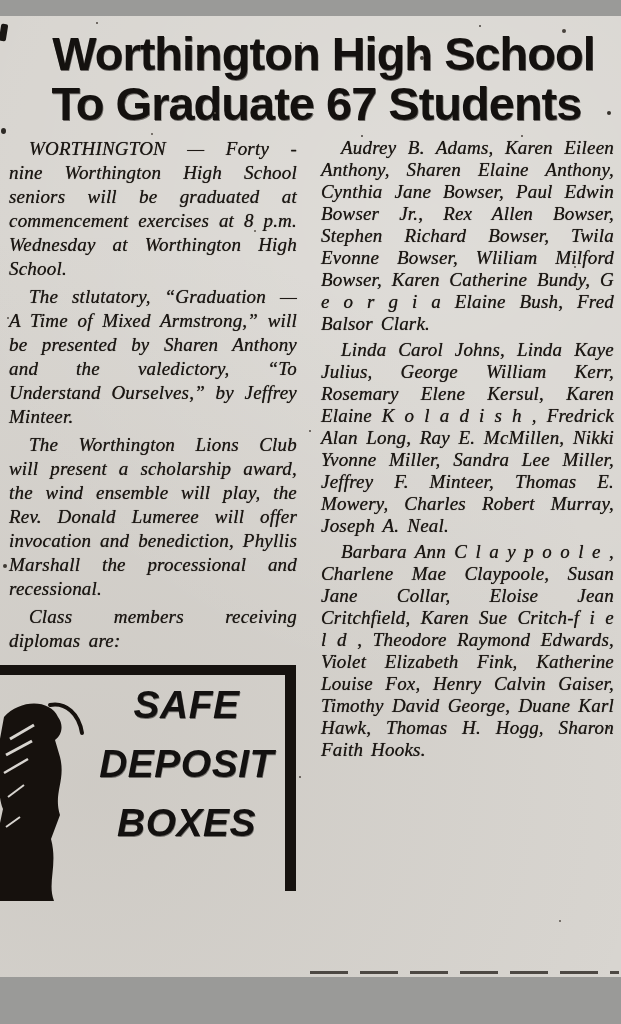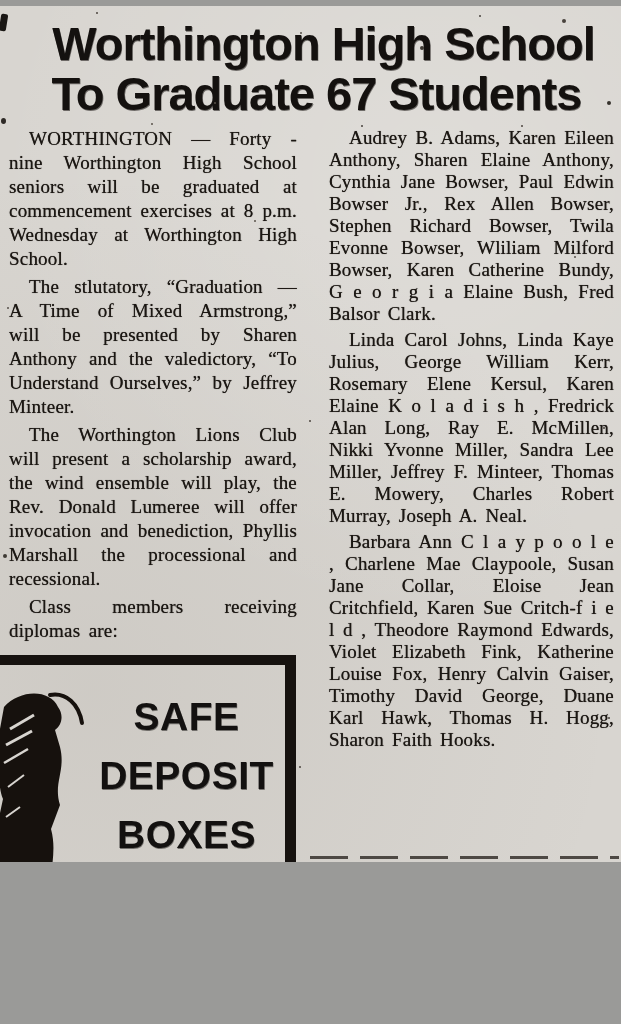--- a/index.html
+++ b/index.html
@@ -1,19 +1,19 @@
 <!DOCTYPE html>
 <html><head>
 <meta charset="utf-8">
 <style>
   html,body{margin:0;padding:0;background:#9a9a98;}
   .page{
     position:relative;
-    width:621px;height:856px;
-    margin:6px auto;
+    width:621px;height:961px;
+    margin:16px auto;
     overflow:hidden;
     background:
       radial-gradient(circle at 70% 20%, rgba(255,255,255,.18), rgba(255,255,255,0) 55%),
       radial-gradient(circle at 15% 80%, rgba(120,112,100,.10), rgba(120,112,100,0) 60%),
       #d8d5d0;
     color:#1b1713;
   }
   
   .headline{
     margin:0;padding:13px 10px 0 36px;
@@ -22,22 +22,23 @@
     font-size:47px;line-height:50px;
     letter-spacing:-1px;
     text-align:center;
     color:#14110f;
     text-shadow:.6px .6px 0 rgba(20,17,14,.55);
   }
   .hl-line{display:block;white-space:nowrap;}
   .hl-line2{transform:translateX(-7px);}
   
   .columns{
-    display:flex;gap:32px;
+    display:flex;gap:24px;
     padding:8px 7px 0 9px;
+    font-style:italic;
   }
   .col{
     font-family:"Liberation Serif",serif;
     text-align:justify;
     text-shadow:0 0 .7px rgba(24,19,14,.85);
     hyphens:none;
   }
   .col p{margin:0 0 4px;text-indent:20px;}
   .col-left{
     flex:0 0 288px;width:288px;
@@ -56,21 +57,20 @@
     margin:12px 0 0 -9px;
     width:296px;
     height:226px;
     border-top:10px solid #16120f;
     border-right:11px solid #16120f;
     box-sizing:border-box;
   }
   .ad-graphic{position:absolute;left:-6px;top:22px;}
   .ad-text{
     margin-left:88px;
-    padding-top:22px;
     text-align:center;
     font-family:"Liberation Sans",sans-serif;
     font-weight:bold;
     font-size:39px;line-height:59px;
     letter-spacing:.5px;
     color:#131110;
     text-shadow:.5px .5px 0 rgba(19,17,16,.5);
   }
   .ad-line{display:block;}
   

